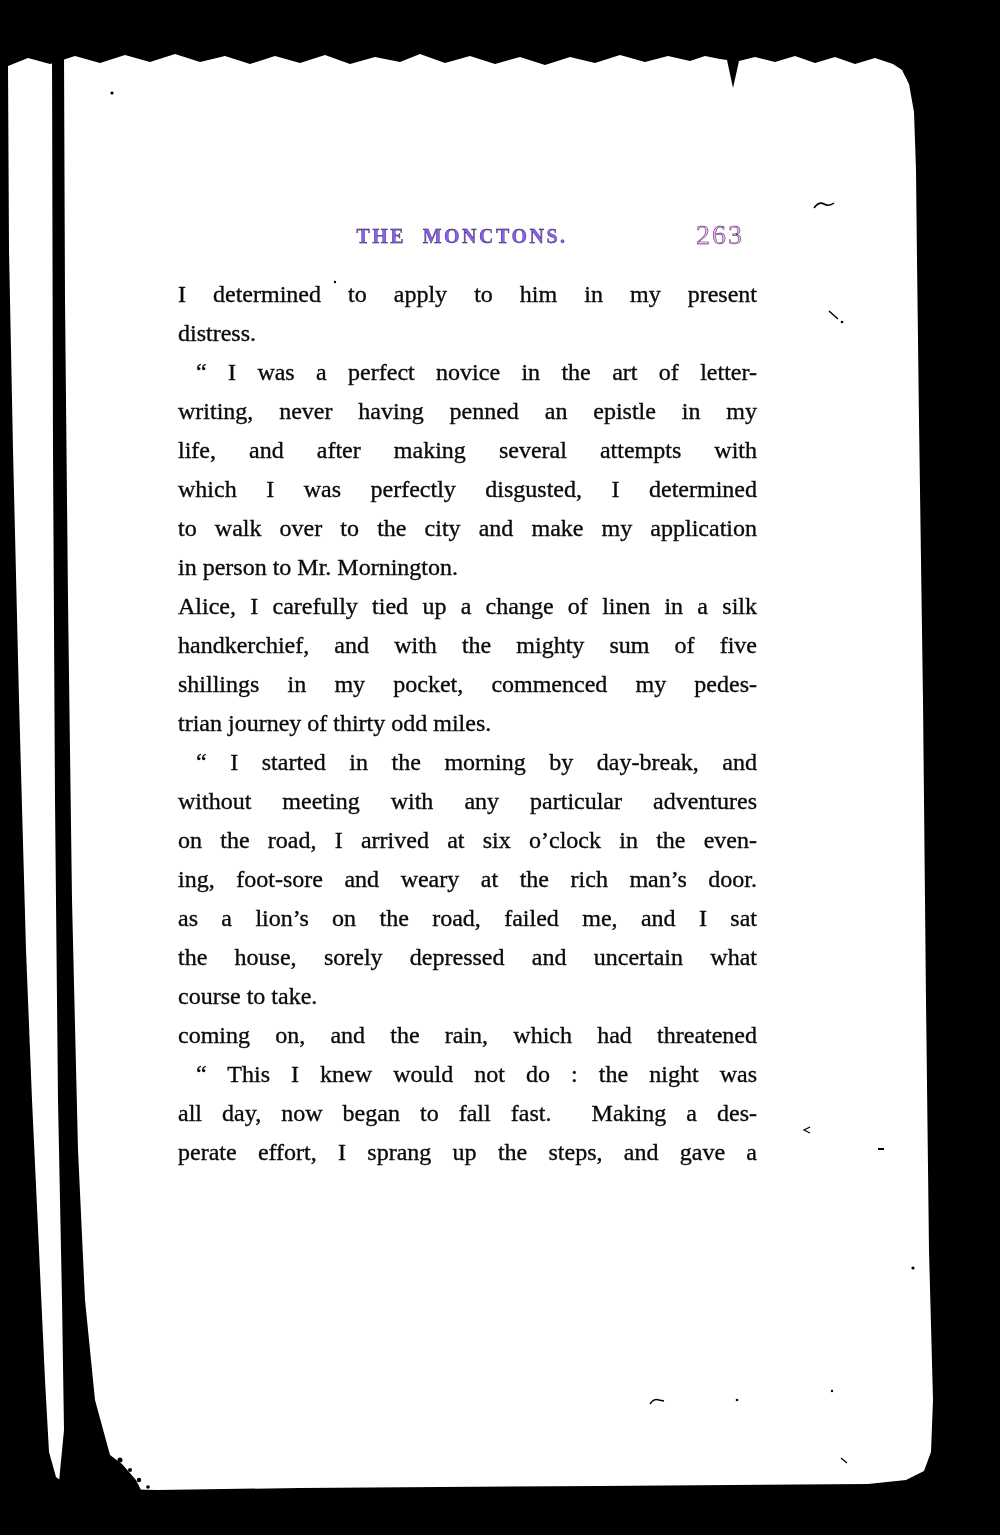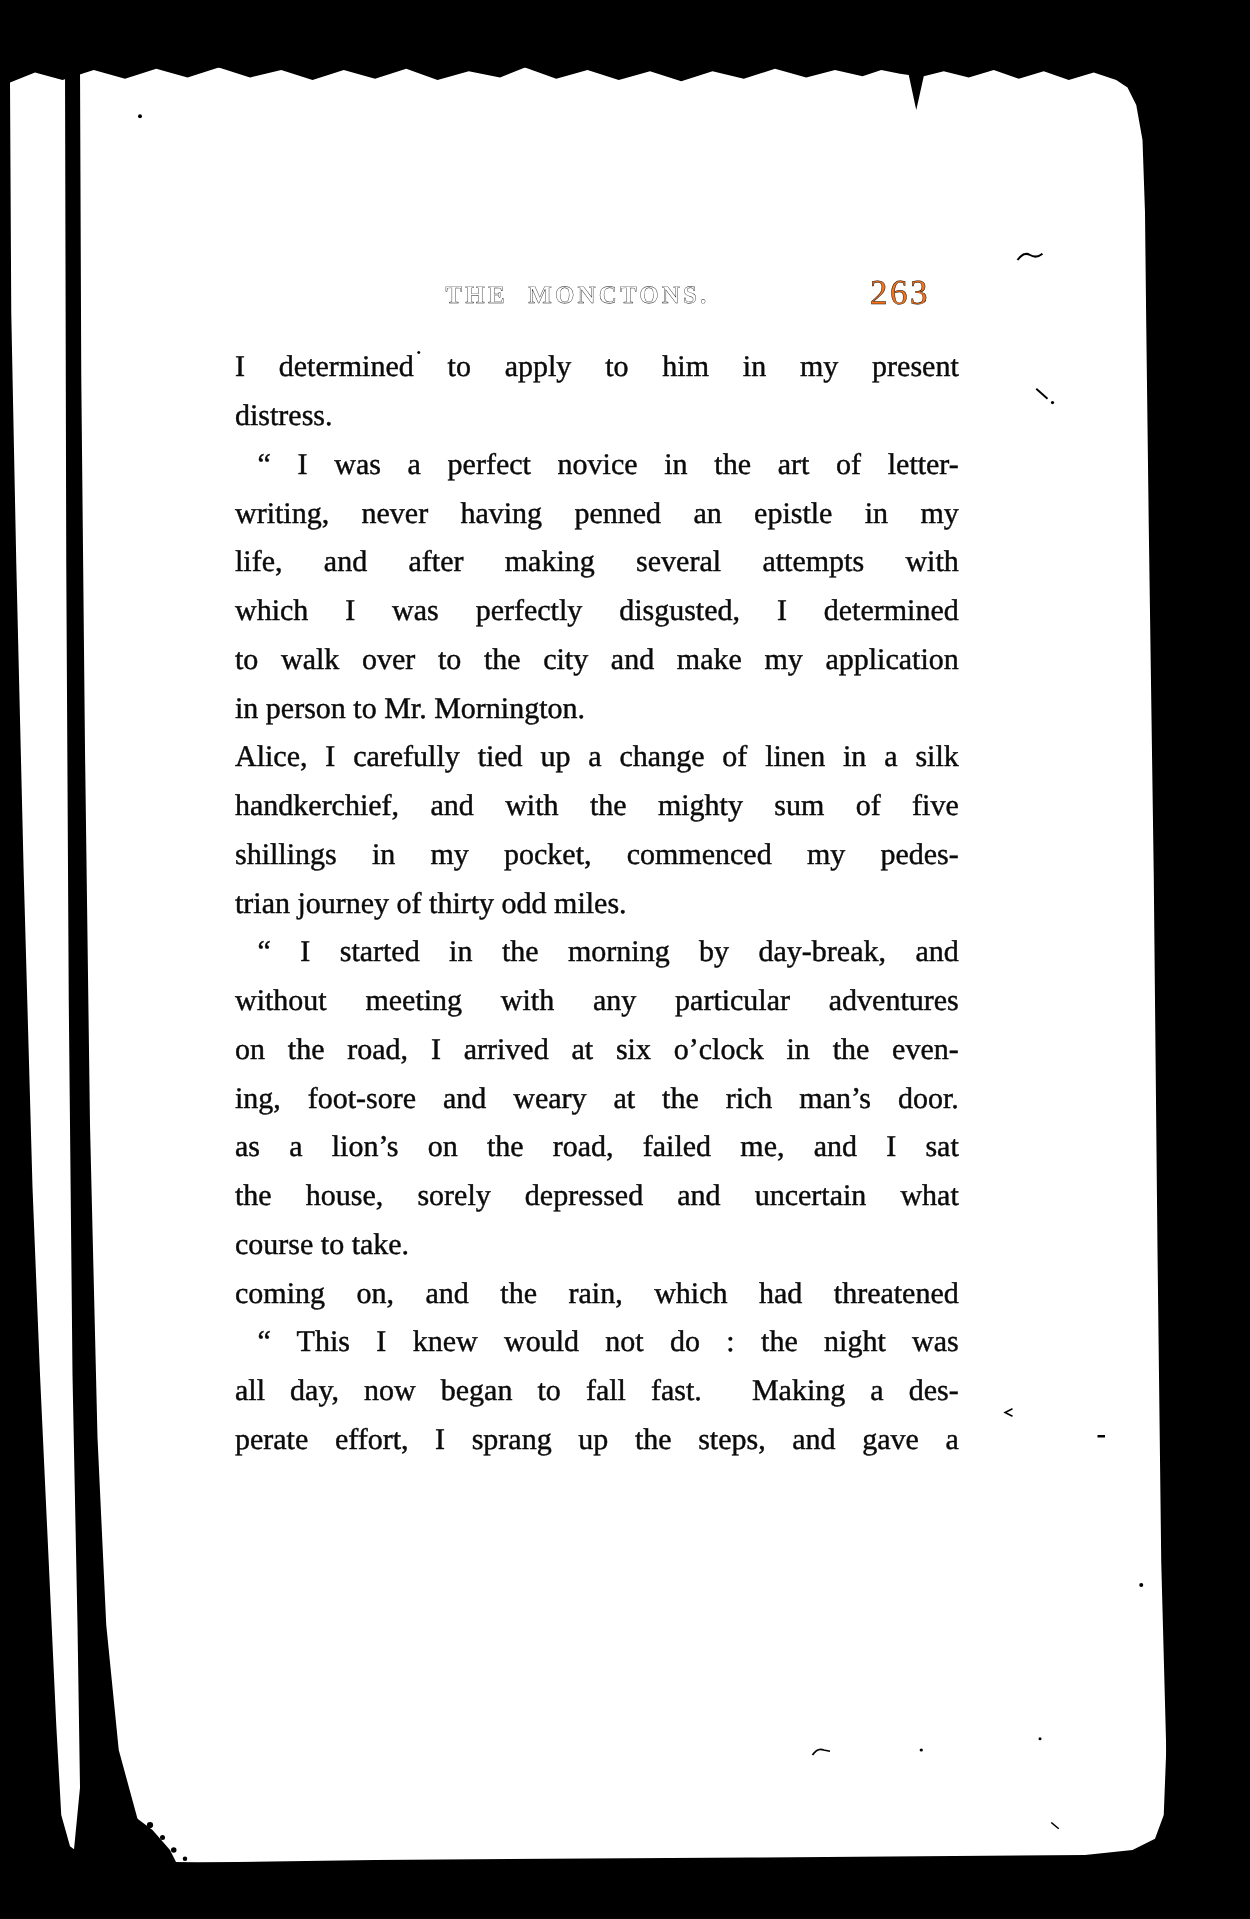--- a/index.html
+++ b/index.html
@@ -40,35 +40,35 @@
   .header-title {
     position: absolute;
     left: 330px; top: 224px;
     width: 264px;
     text-align: center;
     font-weight: 700;
     font-size: 20px;
     line-height: 1.2;
     letter-spacing: 2.5px;
     word-spacing: 9px;
-    color: #ffffff;
+    color: #8b5cf6;
     -webkit-text-stroke: 0.3px #0b0b0b;
   }
   .folio {
     position: absolute;
     left: 696px; top: 221px;
     font-size: 28px;
     line-height: 1;
     letter-spacing: 2px;
-    color: #f97316;
+    color: #f0abfc;
     -webkit-text-stroke: 0.4px #0b0b0b;
   }
   .tb {
     position: absolute;
-    left: 188px; top: 275px;
+    left: 178px; top: 275px;
     width: 579px;
     font-size: 24px;
     line-height: 39px;
     color: #0b0b0b;
     -webkit-text-stroke: 0.35px #0b0b0b;
   }
   .ln { text-align: justify; text-align-last: justify; }
   .ln.e { text-align-last: left; }
   .ln.i { text-indent: 18px; }
 </style>

